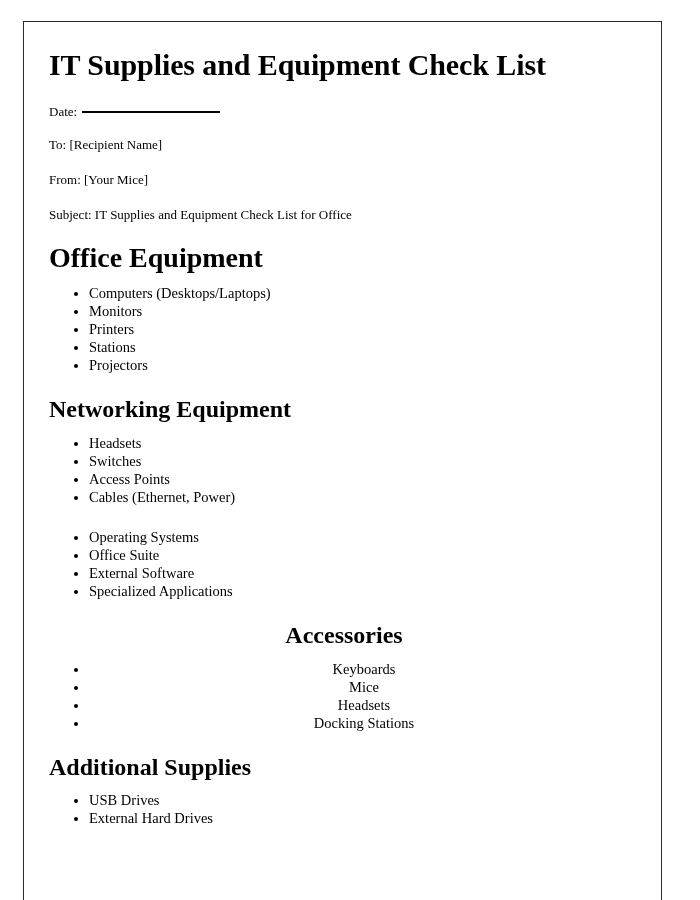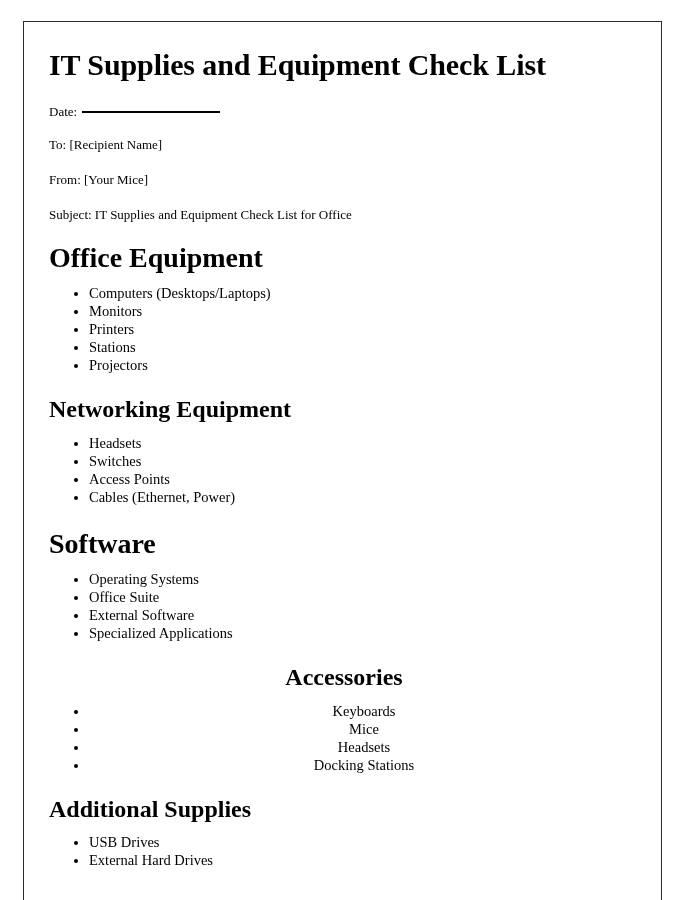--- a/index.html
+++ b/index.html
@@ -113,21 +113,20 @@
       <h2 class="section-heading size-xl">Networking Equipment</h2>
       <ul class="section-list">
         <li>Headsets</li>
         <li>Switches</li>
         <li>Access Points</li>
         <li>Cables (Ethernet, Power)</li>
       </ul>
     </section>
 
     <section class="section sec-software">
-      <h2 class="section-heading size-l">Software</h2>
       <ul class="section-list">
         <li>Operating Systems</li>
         <li>Office Suite</li>
         <li>External Software</li>
         <li>Specialized Applications</li>
       </ul>
     </section>
 
     <section class="section sec-accessories">
       <h2 class="section-heading size-xl">Accessories</h2>

